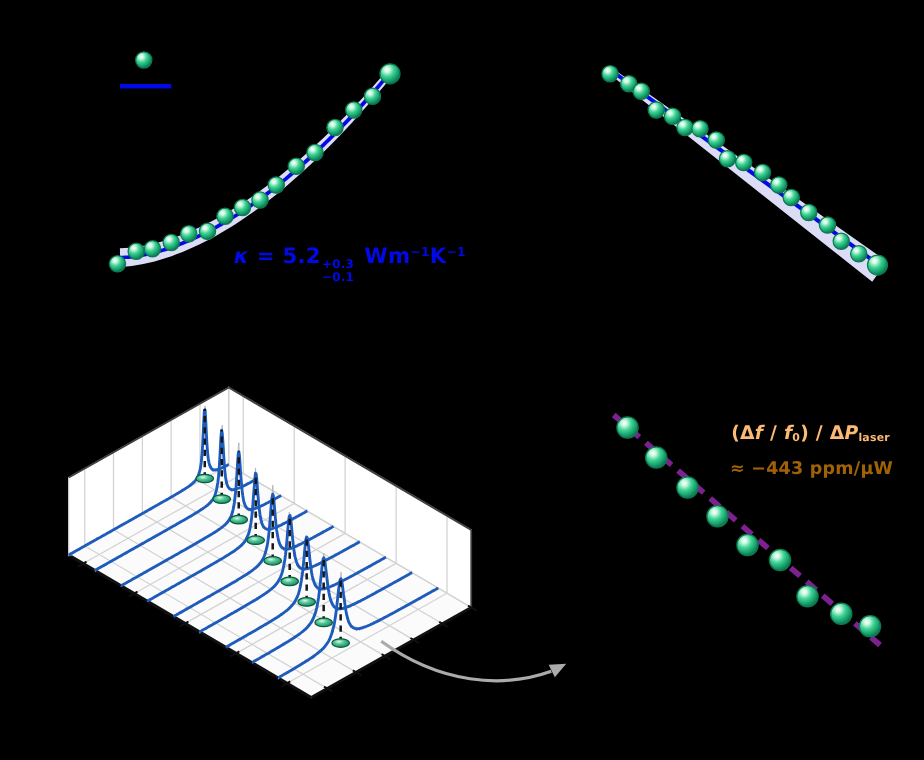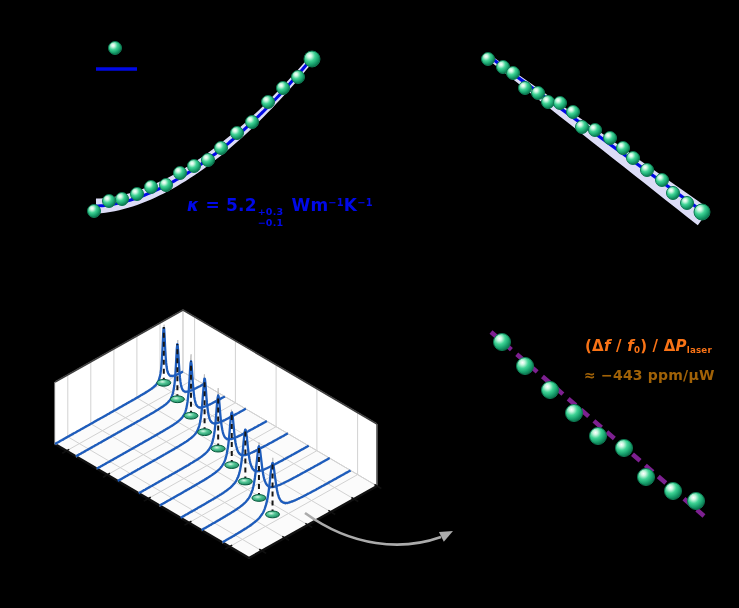--- a/index.html
+++ b/index.html
@@ -1,21 +1,21 @@
 <!DOCTYPE html>
 <html><head>
 <meta charset="utf-8">
 <style>
   html,body{margin:0;padding:0;background:#000;}
   .fig{position:relative;width:739px;height:608px;background:#000;overflow:hidden;
        font-family:"DejaVu Sans","Liberation Sans",sans-serif;border-radius:31px;}
   svg{position:absolute;left:0;top:0;}
   .ann{position:absolute;white-space:nowrap;font-weight:bold;letter-spacing:0.2px;}
   .ann.blue{color:#0009e8;font-size:17px;}
-  .ann.mag1{color:#f97316;font-size:15px;}
+  .ann.mag1{color:#fdba74;font-size:15px;}
   .ann.mag2{color:#a16207;font-size:14px;}
   .it{font-style:italic;}
   .ann sup{font-size:0.58em;vertical-align:0.55em;}
   .ann sub{font-size:0.58em;vertical-align:-0.25em;}
   .stack{display:inline-flex;flex-direction:column;font-size:0.56em;line-height:1.08;
          vertical-align:-0.45em;text-align:right;margin-left:1px;margin-right:2px;}
 </style>
 </head>
 <body>
 

